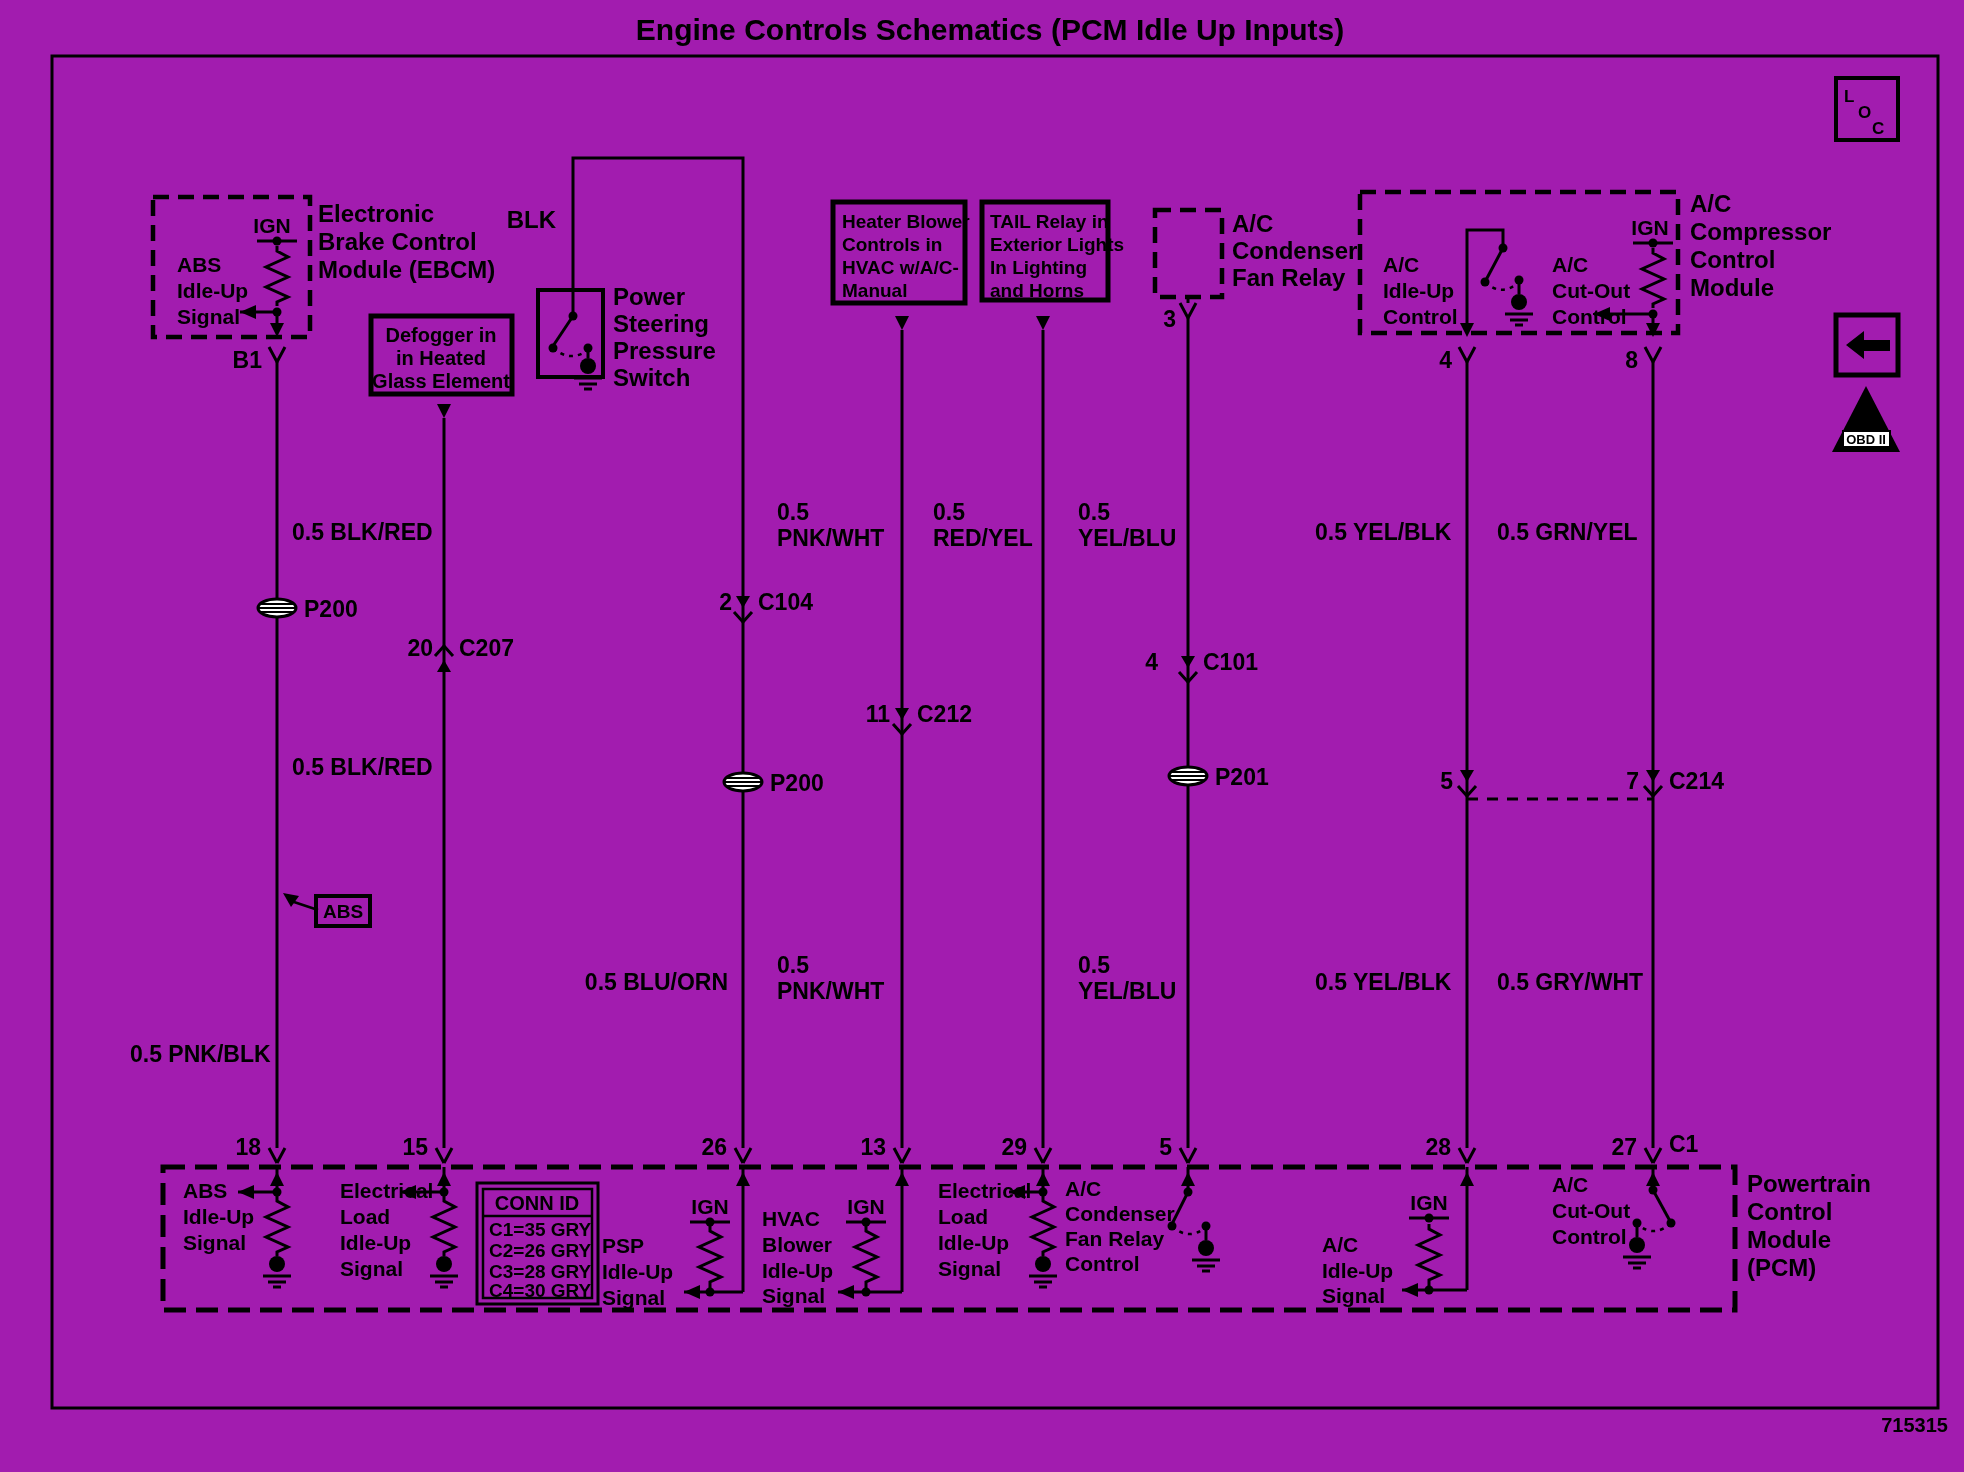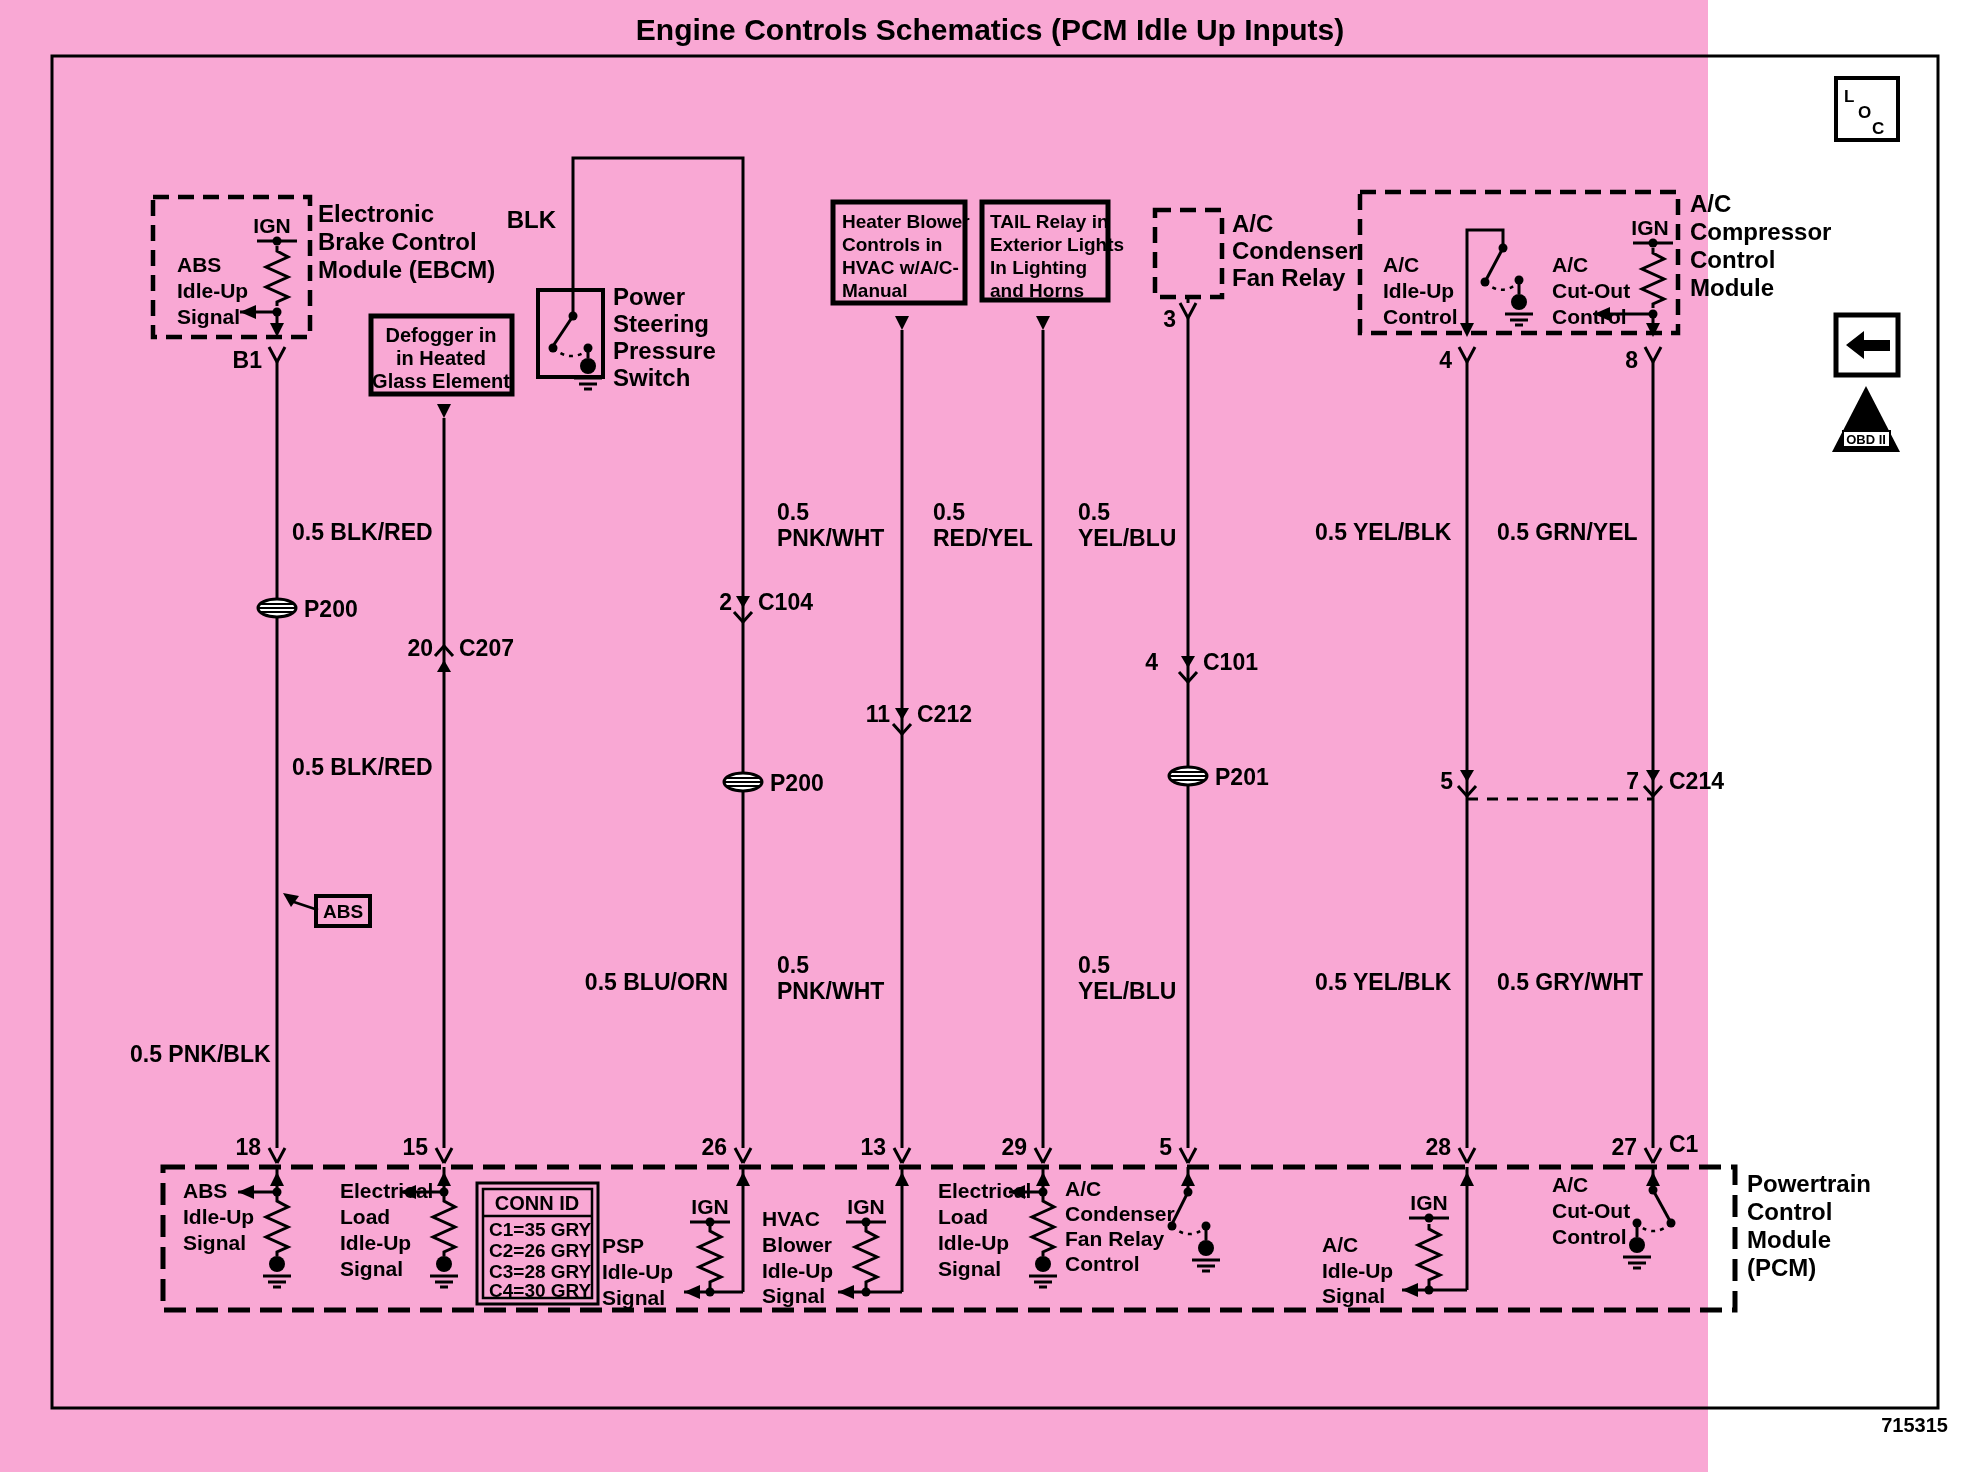--- a/index.html
+++ b/index.html
@@ -1,16 +1,16 @@
 <!DOCTYPE html>
 <html><head>
 <meta charset="utf-8">
 <style>
   html,body{margin:0;padding:0;background:#fff;}
-  .page{width:1708px;height:1472px;position:relative;background:#f9a8d4;}
+  .page{width:1964px;height:1472px;position:relative;background:#a21caf;}
   svg{display:block;}
   text{font-family:"Liberation Sans",sans-serif;font-weight:bold;fill:#000;}
   .t30{font-size:30px;}
   .t24{font-size:24px;}
   .t23{font-size:23px;}
   .t21{font-size:21px;}
   .t20{font-size:20px;}
   .t19{font-size:19px;}
   .t17{font-size:17px;}
   .t13{font-size:13px;}

